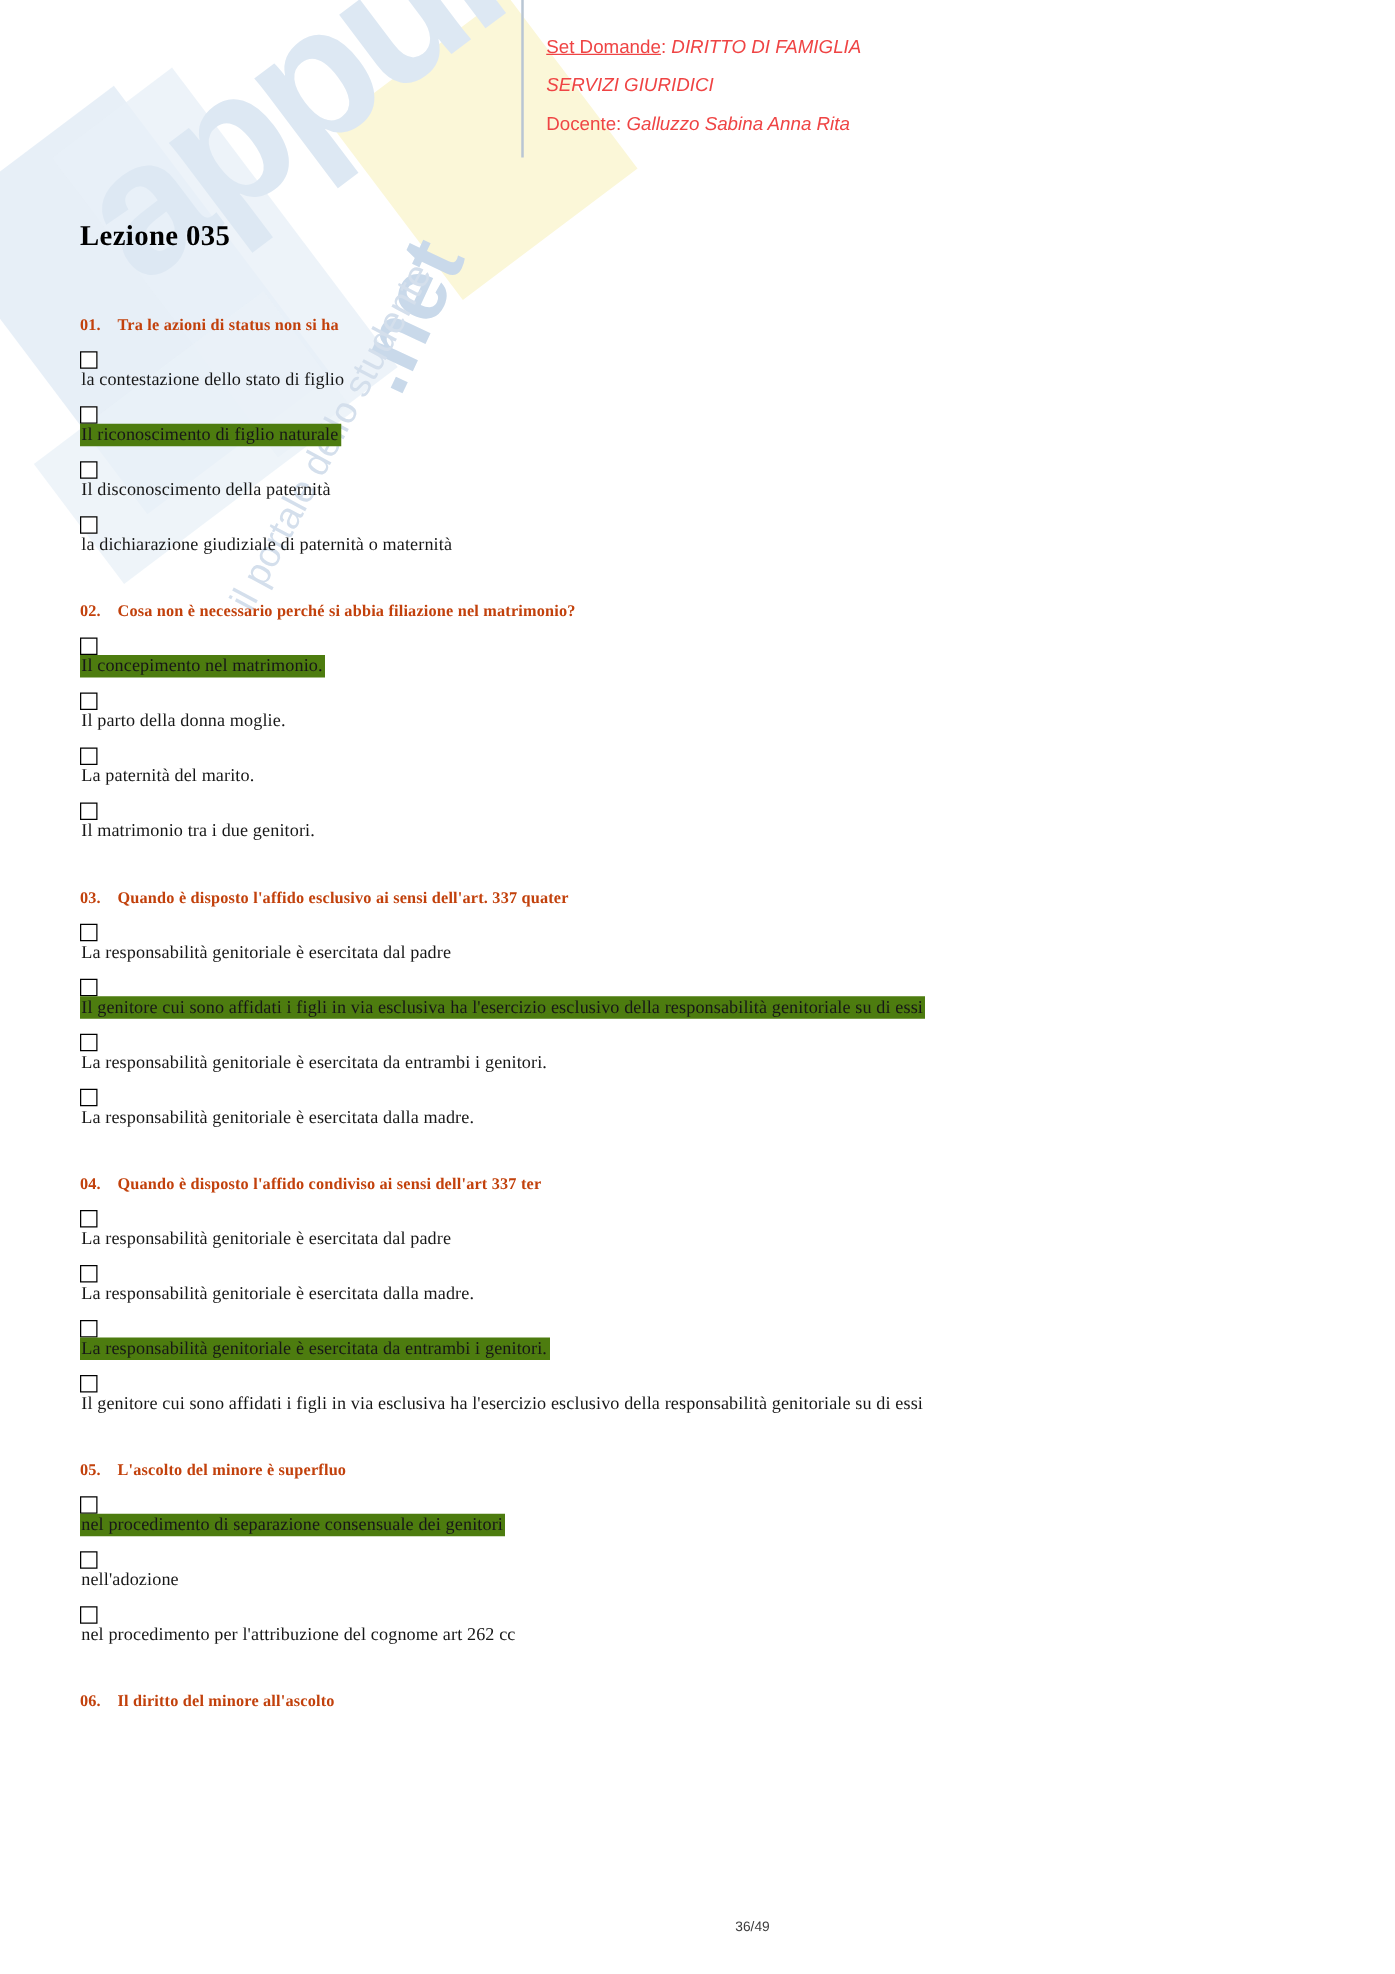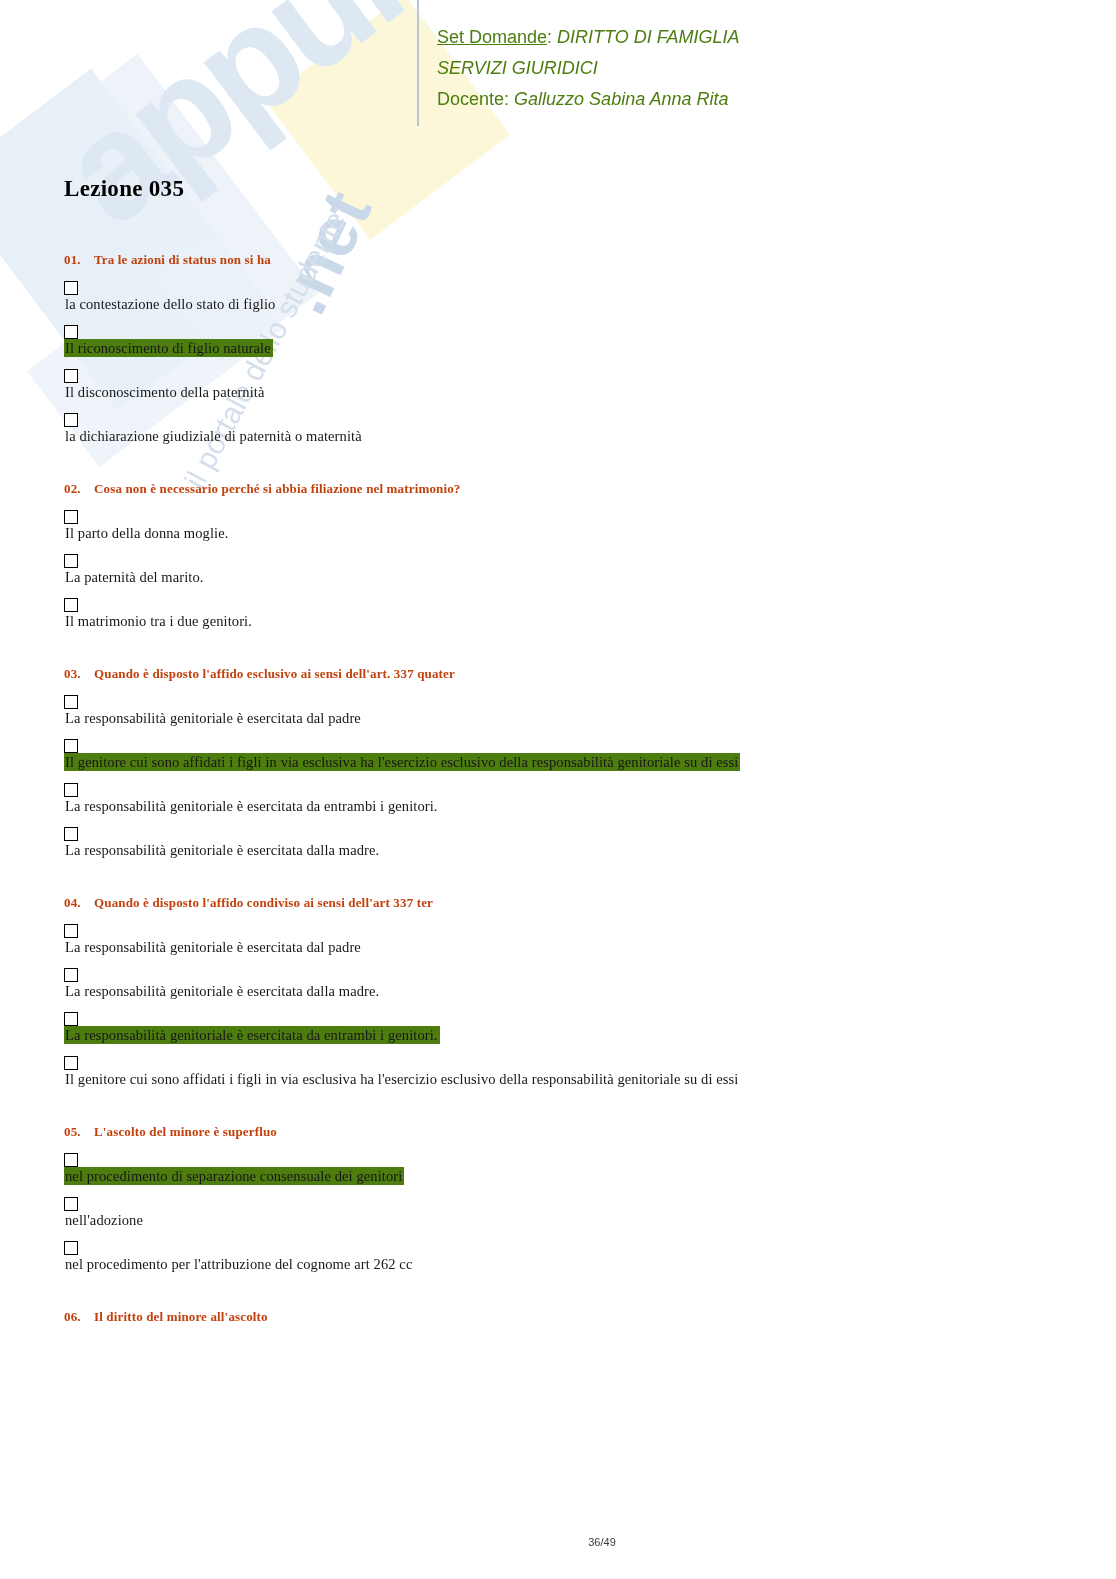--- a/index.html
+++ b/index.html
@@ -115,23 +115,23 @@
     height: 126px;
     background: #b9c6d4;
     z-index: 1;
   }
   #doc-header {
     position: absolute;
     left: 437px;
     top: 22px;
     z-index: 2;
     font-family: "Liberation Sans", sans-serif;
-    font-size: 18px;
+    font-size: 15px;
     line-height: 31px;
-    color: #4d7c0f;
+    color: #ef4444;
     white-space: nowrap;
   }
   #doc-header .lbl { font-style: normal; }
   #doc-header .lbl-underline { text-decoration: underline; }
   #doc-header .val { font-style: italic; }
 
   
   #content {
     position: absolute;
     left: 0;
@@ -257,20 +257,24 @@
             <span class="checkbox"></span>
             <span class="option-text">Il disconoscimento della paternità</span>
           </div>
           <div class="option-row">
             <span class="checkbox"></span>
             <span class="option-text">la dichiarazione giudiziale di paternità o maternità</span>
           </div>
         </div>
         <div class="question-block">
           <div class="q-title"><span class="q-num">02.</span><span>Cosa non è necessario perché si abbia filiazione nel matrimonio?</span></div>
+          <div class="option-row correct">
+            <span class="checkbox"></span>
+            <span class="option-text">Il concepimento nel matrimonio.</span>
+          </div>
           <div class="option-row">
             <span class="checkbox"></span>
             <span class="option-text">Il parto della donna moglie.</span>
           </div>
           <div class="option-row">
             <span class="checkbox"></span>
             <span class="option-text">La paternità del marito.</span>
           </div>
           <div class="option-row">
             <span class="checkbox"></span>

